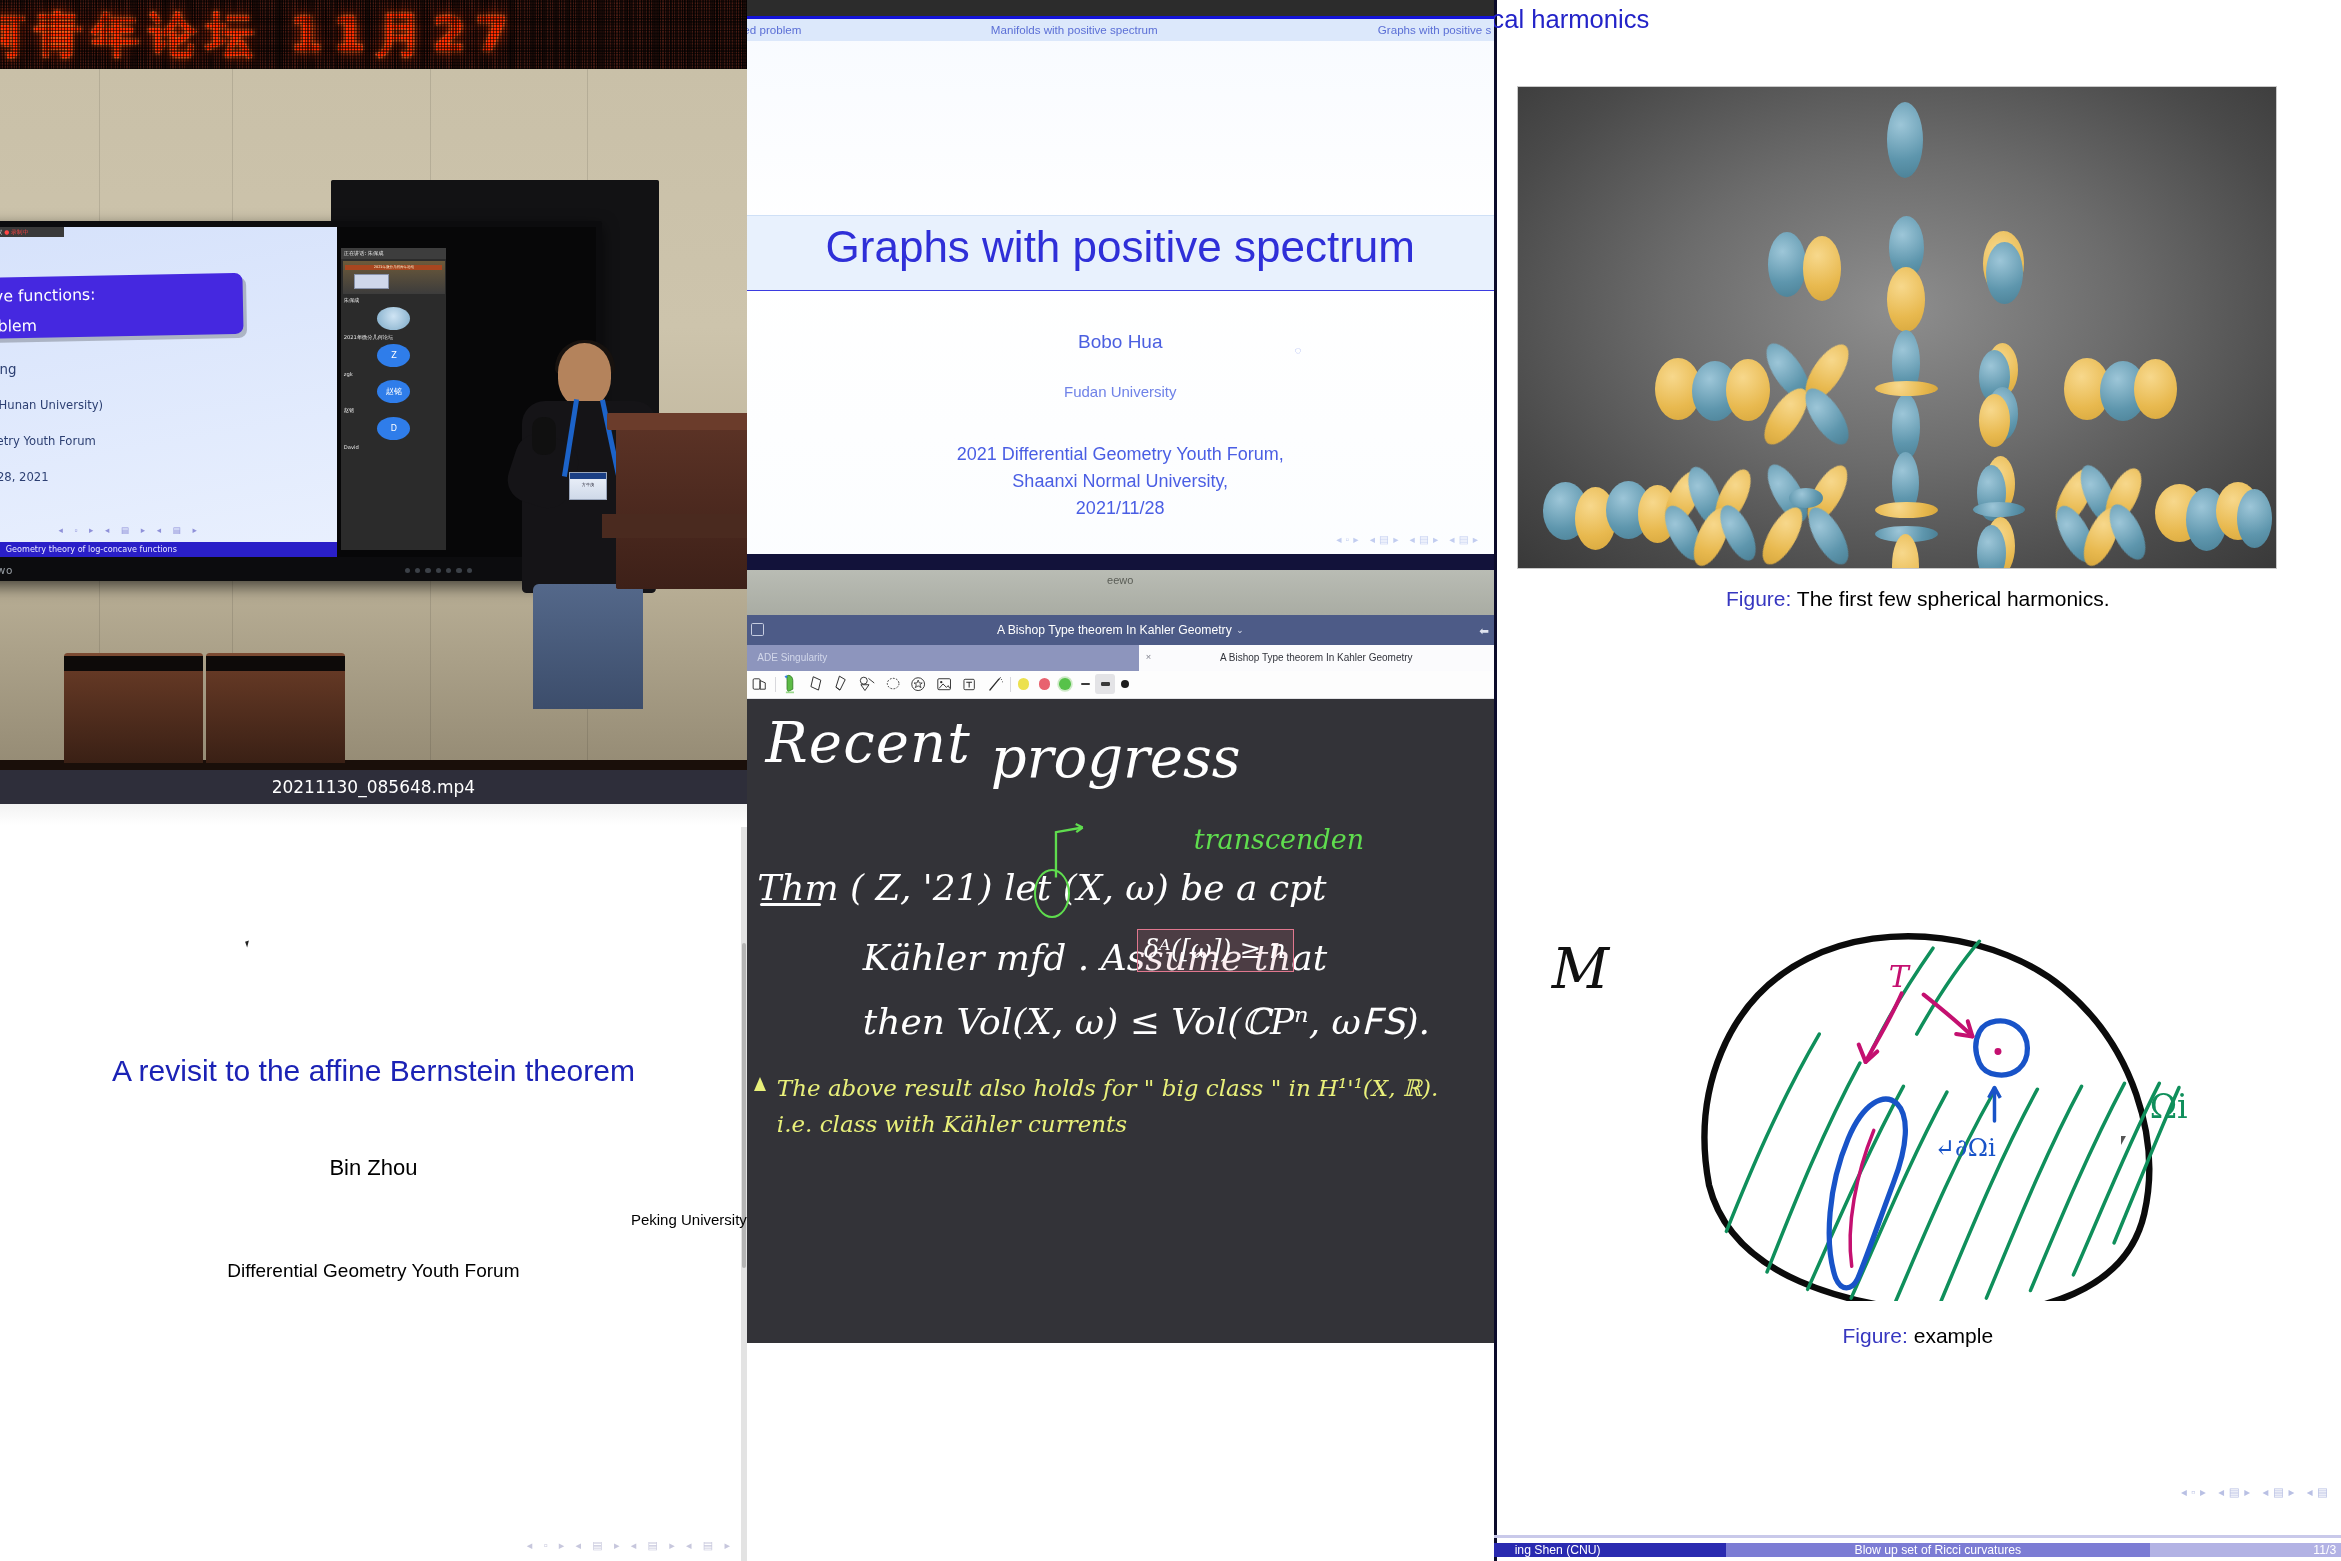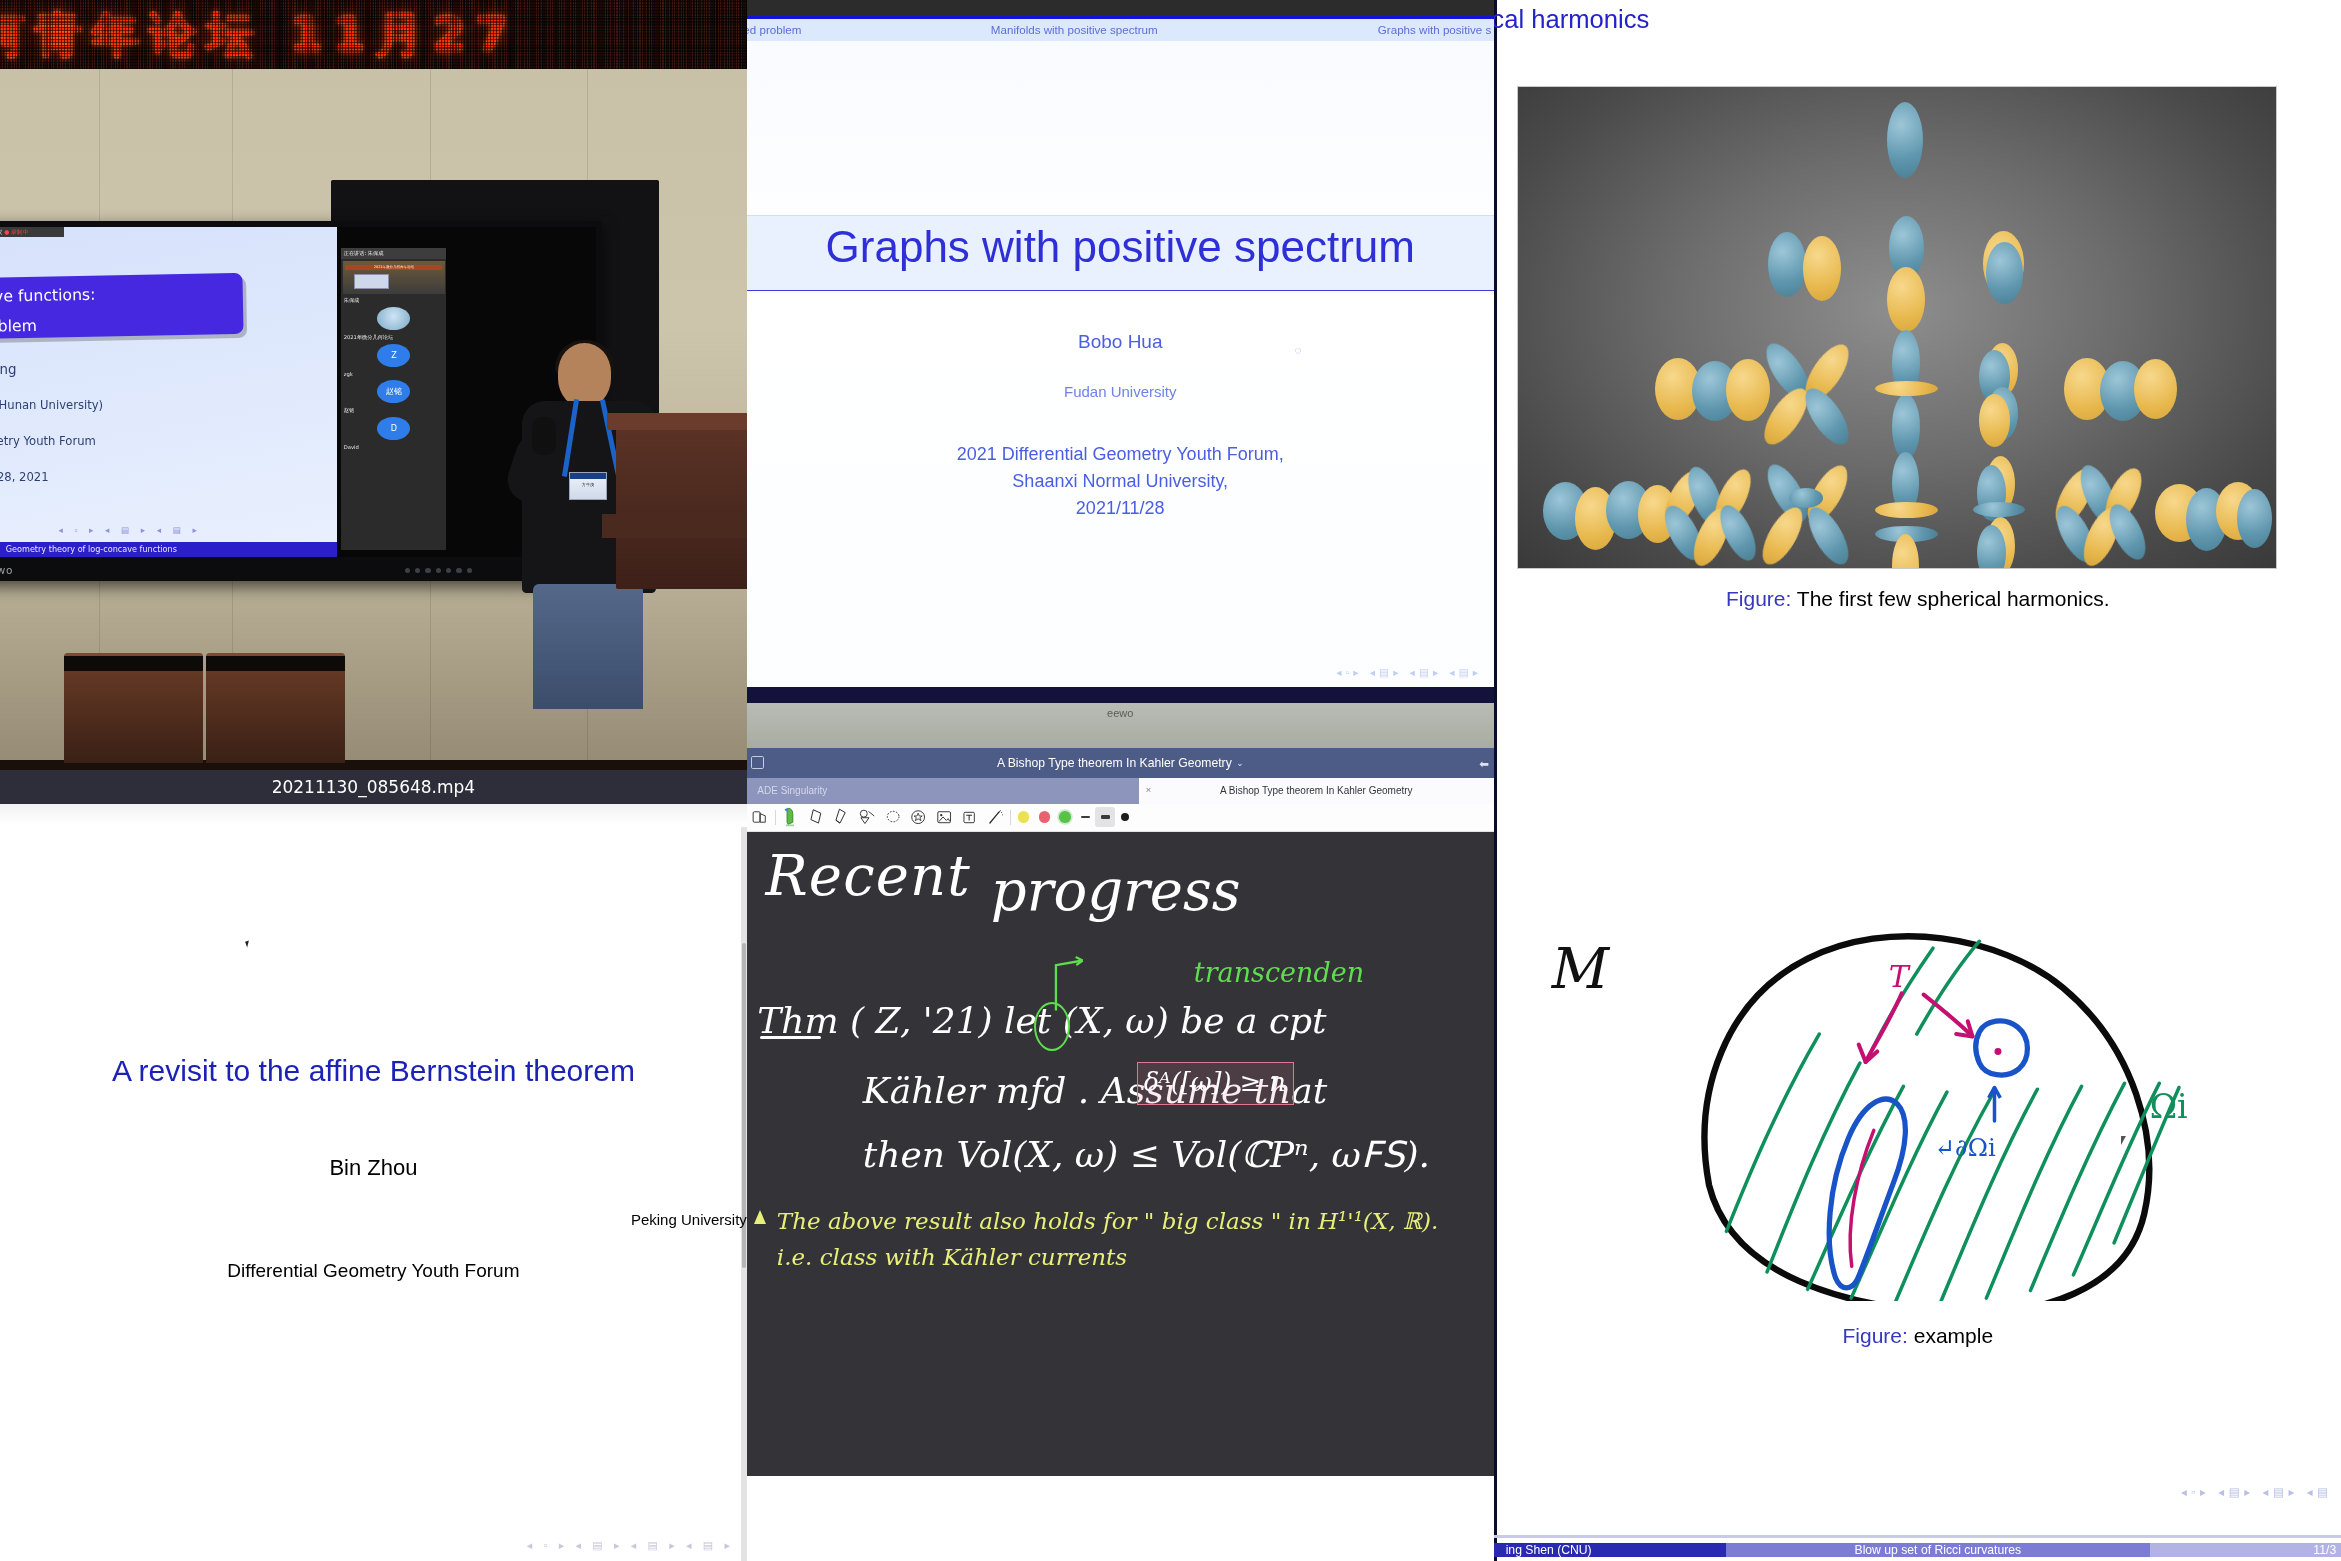--- a/index.html
+++ b/index.html
@@ -148,21 +148,21 @@
         color:#000; font-size:15px; }
   .bs-event { position:absolute; left:0; right:0; top:453px; text-align:center;
         color:#000; font-size:19px; line-height:27px; }
   .bs-nav { position:absolute; right:12.8px; bottom:9.3px; color:#c7c7dd; font-size:11px;
         letter-spacing:4.1px; }
   .bs-scroll { position:absolute; right:0; top:23px; width:5.8px; height:734px; background:#e3e3e3;}
   .bs-scroll i { position:absolute; left:0.6px; top:116px; width:4.6px; height:325px;
         background:#b4b4b4; border-radius:2.3px; display:block; }
 
   
-  #beamer-slide { position:relative; width:100%; height:748px; overflow:hidden;
+  #beamer-slide { position:relative; width:100%; height:615px; overflow:hidden;
         background:linear-gradient(180deg,#f7faff 0%, #ffffff 40%, #fbfdff 100%); }
   .bm-darktop { position:absolute; left:0; top:0; width:100%; height:16.3px; background:#2c2c2c; }
   .bm-bluerule { position:absolute; left:0; top:16.3px; width:100%; height:2.9px; background:#1313d8; }
   .bm-headband { position:absolute; left:0; top:19px; width:100%; height:22px;
         background:#dce8fb; }
   .bm-head-item { position:absolute; top:19px; height:22px; line-height:22px;
         color:#5b6fd6; font-size:11.6px; white-space:nowrap; }
   .bm-title-band { position:absolute; left:0; top:215px; width:100%; height:76px;
         background:#e8f1fd; border-top:1.7px solid #cfe0f6; border-bottom:1.7px solid #3b3be0; }
   .bm-title { position:absolute; left:0; right:0; top:222px; text-align:center;
@@ -261,21 +261,21 @@
   .mf-T { left:372px; top:99px; font-size:30px; color:#c41070; font-style:italic; }
   .mf-cursor { position:absolute; left:604px; top:276px; width:0; height:0;
         border-left:5.8px solid #555; border-bottom:9.3px solid transparent; }
   .rt-cap2 { position:absolute; left:0; right:0; top:1324px; text-align:center; font-size:21px;
         color:#000; }
   .rt-cap2 b { color:#3737c0; font-weight:normal; }
   .rt-nav { position:absolute; right:9.3px; bottom:63px; color:#b9c0e4; font-size:11.6px;
         letter-spacing:4.6px; }
   .rt-status { position:absolute; left:0; bottom:0; width:100%; height:24.4px; display:flex;
         font-size:12.2px; color:#ffffff; align-items:center; }
-  .rt-status .s1 { background:#2a2ab0; flex:0 0 232px; padding-left:12px; white-space:nowrap; }
+  .rt-status .s1 { background:#2a2ab0; flex:0 0 232px; padding-left:21px; white-space:nowrap; }
   .rt-status .s2 { background:#7c7cd4; flex:1; text-align:center; white-space:nowrap; }
   .rt-status .s3 { background:#b2b2e4; flex:0 0 192px; text-align:right; padding-right:5.8px;
         white-space:nowrap; }
   .rt-status-top { position:absolute; left:0; bottom:24.4px; width:100%; height:2.3px;
         background:#c9c9ea; }
 </style>
 </head>
 <body>
 
 <div id="collage">

